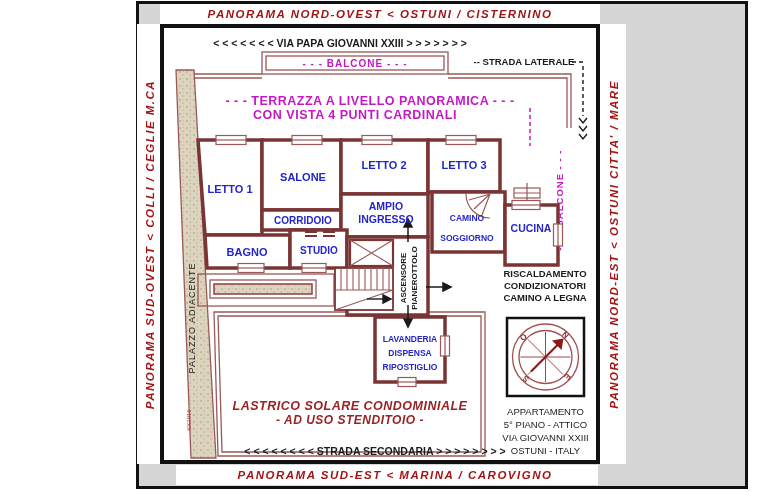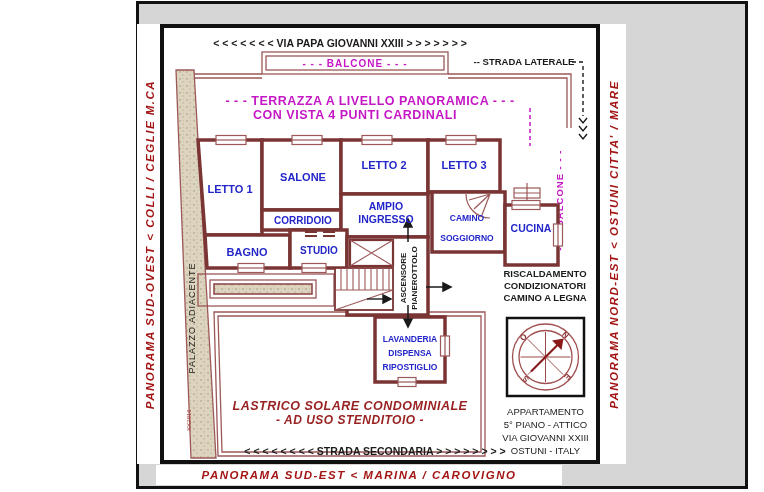--- a/index.html
+++ b/index.html
@@ -4,41 +4,44 @@
 <style>
   html,body{margin:0;padding:0;background:#ffffff;}
   #page{position:relative;width:764px;height:492px;background:#ffffff;overflow:hidden;
         font-family:"Liberation Sans", sans-serif;}
   #card{position:absolute;left:136px;top:1px;width:606px;height:482px;
         background:#d6d6d6;border:3px solid #111;}
   .banner{position:absolute;background:#ffffff;display:flex;align-items:center;justify-content:center;}
   .banner-text{color:#a31515;font-weight:bold;font-style:italic;font-size:11.5px;
         letter-spacing:1.5px;white-space:nowrap;}
   #banner-top{left:160px;top:4px;width:440px;height:20px;}
-  #banner-bottom{left:156px;top:465px;width:406px;height:20px;}
+  #banner-bottom{left:176px;top:465px;width:406px;height:20px;padding-left:16px;}
   #banner-left{left:137px;top:24px;width:23px;height:440px;}
   #banner-right{left:600px;top:24px;width:26px;height:440px;}
   .vwrap{position:absolute;width:440px;height:23px;display:flex;align-items:center;
         justify-content:center;transform:rotate(-90deg);}
   #banner-left .vwrap{left:-208.5px;top:208.5px;}
   #banner-right .vwrap{left:-207px;top:208.5px;}
   #planbox{position:absolute;left:160px;top:24px;width:432px;height:432px;
         background:#ffffff;border:4px solid #111;}
   svg text{font-family:"Liberation Sans", sans-serif;}
   .roomlabel{fill:#2326c9;font-weight:bold;}
   .blacklabel{fill:#1a1a1a;font-weight:bold;}
   .magenta{fill:#c518c5;font-weight:bold;}
 </style>
 </head>
 <body>
 
 <div id="page">
 
   <div id="card"></div>
 
+  <div class="banner" id="banner-top">
+    <span class="banner-text">PANORAMA  NORD-OVEST  &lt;  OSTUNI  /  CISTERNINO</span>
+  </div>
   <div class="banner" id="banner-bottom">
     <span class="banner-text">PANORAMA  SUD-EST  &lt;  MARINA  /  CAROVIGNO</span>
   </div>
   <div class="banner" id="banner-left">
     <div class="vwrap">
         <span class="banner-text">PANORAMA  SUD-OVEST  &lt;  COLLI  /  CEGLIE  M.CA</span>
       </div>
   </div>
   <div class="banner" id="banner-right">
     <div class="vwrap">

